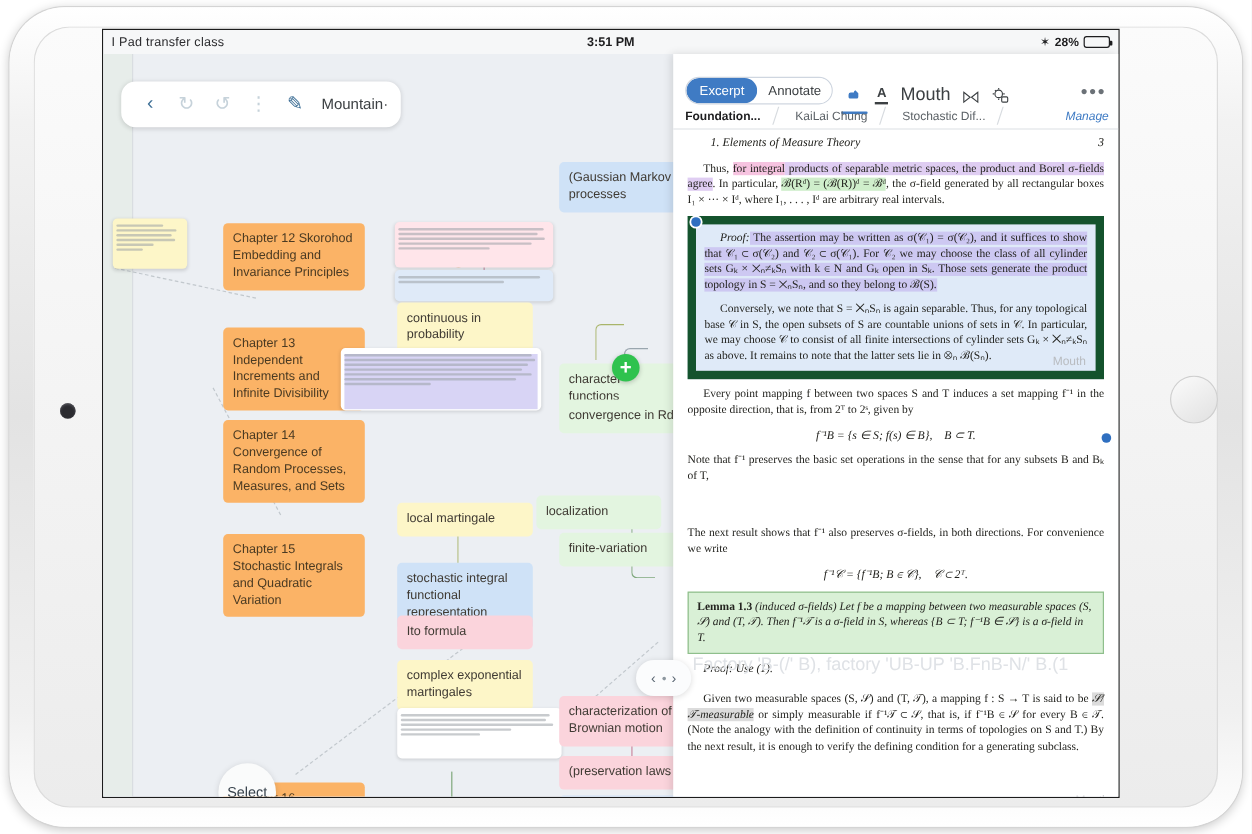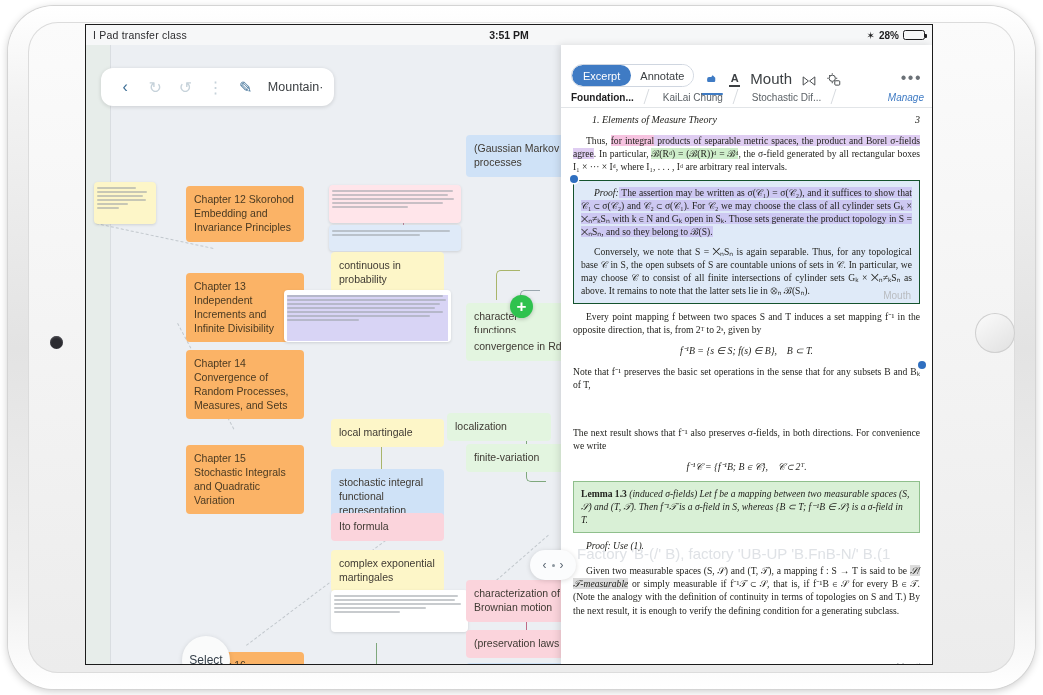--- a/index.html
+++ b/index.html
@@ -212,21 +212,21 @@
   .lemma-box b{ font-style:normal; }
   .lemma-box .eq{ font-style:italic; }
   .lemma-green{
     border:1px solid #8fbf8c; background:#d9f0d6; padding:5px 7px; margin:6px 0;
     font-size:9.6px; line-height:1.38; font-style:italic;
   }
   .lemma-green b{ font-style:normal; }
   .dashed-ul{ border-bottom:1.6px dashed #3f5f8f; }
 
   .proof-box{
-    border:1px solid #14532d; background:#dfeaf8; padding:5px 7px; margin:6px 0;
+    border:7px solid #14532d; background:#dfeaf8; padding:5px 7px; margin:6px 0;
     position:relative;
   }
   .hl-pink{ background:#f6c3e0; }
   .hl-purple{ background:#dfcdf2; }
   .hl-green{ background:#cfeecb; }
   .hl-gray{ background:#dcdcdc; }
   .hl-lav{ background:#cdc8f2; }
 
   .anchor-handle{
     position:absolute; width:8px; height:8px; border-radius:50%;

